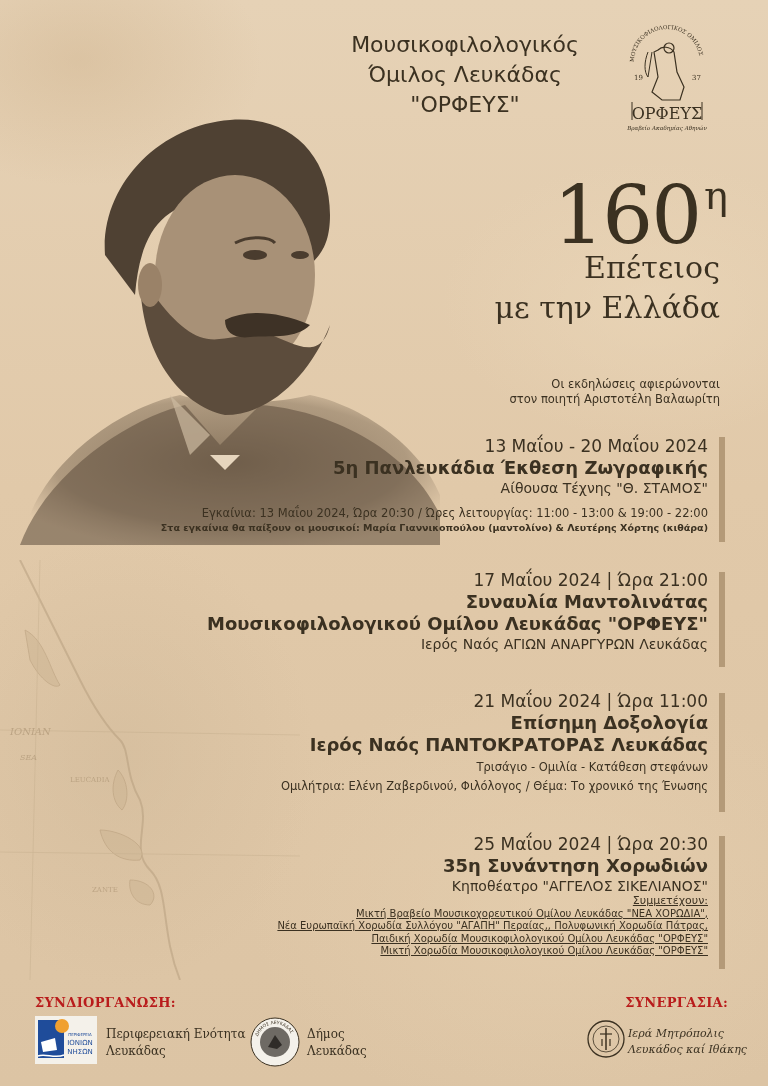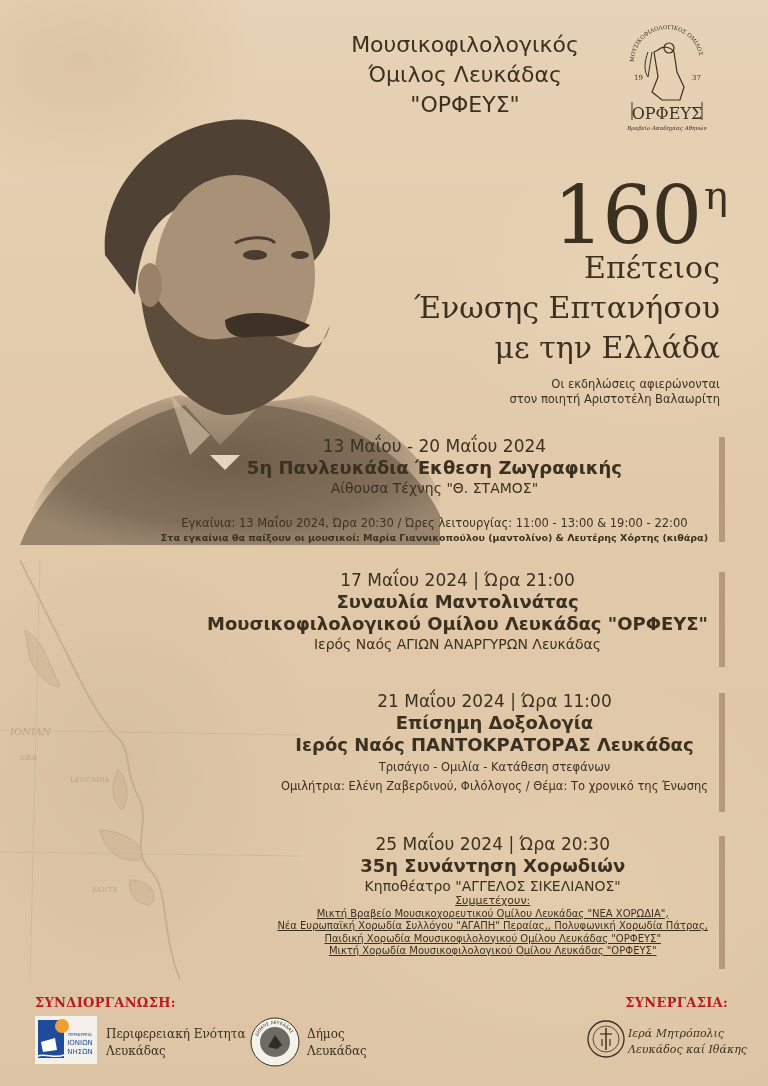--- a/index.html
+++ b/index.html
@@ -36,21 +36,21 @@
   }
   .big-num sup { font-size: 40px; vertical-align: 34px; letter-spacing: 0; margin-left: 4px; }
   .anniv {
     position: absolute; right: 48px; top: 248px; text-align: right;
     font-family: "DejaVu Serif", serif; font-size: 30px; line-height: 40px; color: #3b3121;
   }
   .dedic {
     position: absolute; right: 48px; top: 377px; text-align: right;
     font-size: 11.5px; line-height: 15px; color: #3b3121;
   }
-  .event { position: absolute; right: 60px; text-align: center; color: #3b3121; }
+  .event { position: absolute; right: 60px; text-align: right; color: #3b3121; }
   .event .date { font-size: 17px; line-height: 21px; }
   .event .title { font-size: 18px; line-height: 22px; font-weight: bold; }
   .event .venue { font-size: 14px; line-height: 18px; }
   .event .detail { font-size: 11.5px; line-height: 16px; }
   .event .small-bold { font-size: 9.5px; line-height: 13px; font-weight: bold; }
   .event .tiny { font-size: 10px; line-height: 12.5px; text-decoration: underline; }
   .bar { position: absolute; left: 719px; width: 6px; background: #b49a78; }
   .section-label {
     position: absolute; font-family: "DejaVu Serif", serif; font-weight: bold;
     font-size: 13px; color: #b91c1c; letter-spacing: 0.3px;
@@ -127,35 +127,34 @@
   <text x="45" y="97" text-anchor="middle" font-family="DejaVu Serif, serif" font-size="16" fill="#3b3121">ΟΡΦΕΥΣ</text>
   <line x1="10" y1="80" x2="10" y2="98" stroke="#3b3121" stroke-width="1"></line>
   <line x1="80" y1="80" x2="80" y2="98" stroke="#3b3121" stroke-width="1"></line>
   <text x="45" y="108" text-anchor="middle" font-family="DejaVu Serif, serif" font-size="5.6" font-style="italic" fill="#3b3121">Βραβείο Ακαδημίας Αθηνών</text>
 </svg>
 
 <div class="big-num"><span>160</span><sup>η</sup></div>
 
 <div class="anniv">
   <div>Επέτειος</div>
-  <div>Ένωσης Επτανήσου</div>
   <div>με την Ελλάδα</div>
 </div>
 
 <div class="dedic">
   <div>Οι εκδηλώσεις αφιερώνονται</div>
   <div>στον ποιητή Αριστοτέλη Βαλαωρίτη</div>
 </div>
 
 <div class="bar" style="top:437px;height:105px;"></div>
 <div class="event" style="top:436px;">
   <div class="date">13 Μαΐου - 20 Μαΐου 2024</div>
   <div class="title">5η Πανλευκάδια Έκθεση Ζωγραφικής</div>
   <div class="venue">Αίθουσα Τέχνης "Θ. ΣΤΑΜΟΣ"</div>
-  <div class="detail" style="margin-top:18px;">Εγκαίνια: 13 Μαΐου 2024, Ώρα 20:30 / Ώρες λειτουργίας: 11:00 - 13:00 &amp; 19:00 - 22:00</div>
+  <div class="detail" style="margin-top:8px;">Εγκαίνια: 13 Μαΐου 2024, Ώρα 20:30 / Ώρες λειτουργίας: 11:00 - 13:00 &amp; 19:00 - 22:00</div>
   <div class="small-bold">Στα εγκαίνια θα παίξουν οι μουσικοί: Μαρία Γιαννικοπούλου (μαντολίνο) &amp; Λευτέρης Χόρτης (κιθάρα)</div>
 </div>
 
 <div class="bar" style="top:572px;height:95px;"></div>
 <div class="event" style="top:570px;">
   <div class="date">17 Μαΐου 2024 | Ώρα 21:00</div>
   <div class="title">Συναυλία Μαντολινάτας</div>
   <div class="title">Μουσικοφιλολογικού Ομίλου Λευκάδας "ΟΡΦΕΥΣ"</div>
   <div class="venue">Ιερός Ναός ΑΓΙΩΝ ΑΝΑΡΓΥΡΩΝ Λευκάδας</div>
 </div>

